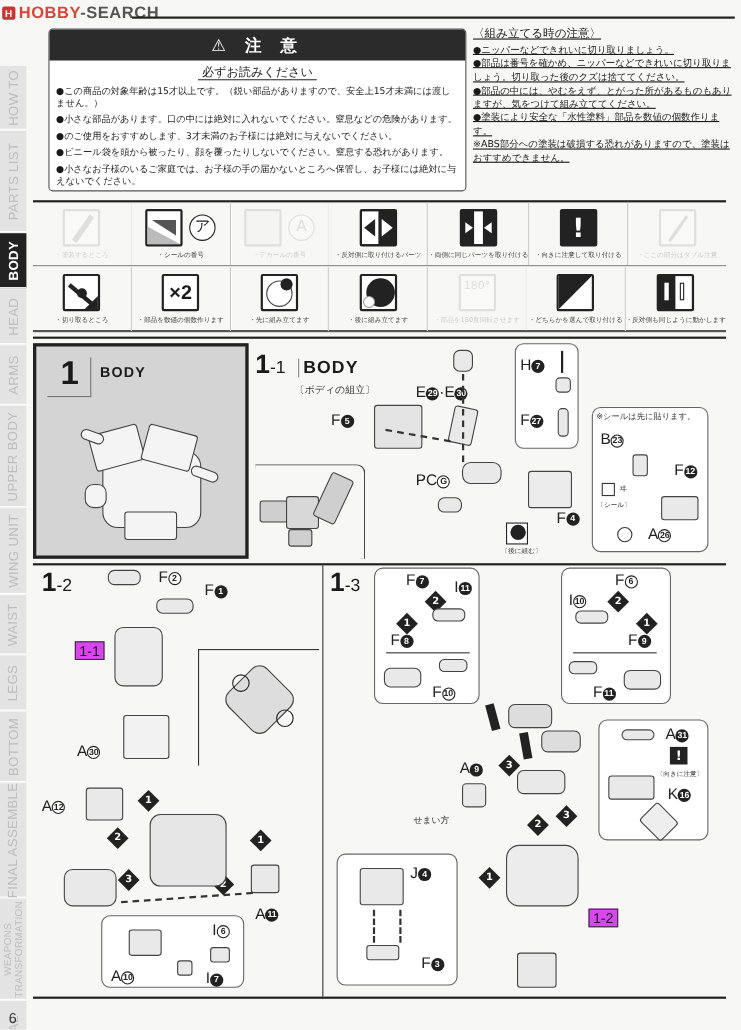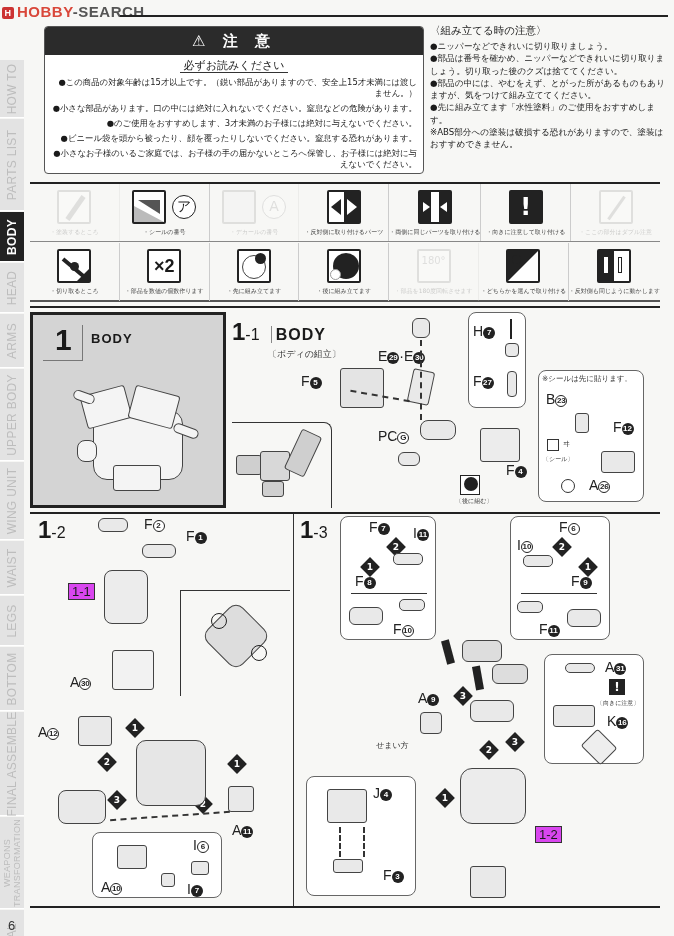--- a/index.html
+++ b/index.html
@@ -14,23 +14,23 @@
   .sidetabs { left: 0; top: 60px; width: 26px; height: 856px; }
   .stab { position:absolute; left:0; width:24px; background:#e3e3e3; color:#bdbdbd; border-bottom:1px solid #fff; display:flex; align-items:center; justify-content:center; }
   .stab span { transform: rotate(-90deg); white-space: nowrap; font-family:"Liberation Sans", sans-serif; font-size: 12px; letter-spacing: 0.3px; }
   .stab.active { background:#222; color:#fff; font-weight:bold; }
   .stab.two span { font-size: 9px; line-height: 10px; text-align:center; }
   
   .caution { left: 44px; top: 26px; width: 380px; height: 148px; border: 1px solid #555; border-radius: 4px; background:#fff; }
   .caution .bar { height: 28px; background: #2b2b2b; color:#fff; text-align:center; font-size: 15px; line-height: 28px; font-weight:bold; border-radius: 3px 3px 0 0; letter-spacing: 6px;}
   .caution .sub { text-align:center; font-size: 11px; margin: 3px 0 4px; }
   .caution .sub span { border-bottom: 1px solid #333; padding: 0 4px; }
-  .caution ul { list-style:none; padding: 0 6px; text-align: right; }
+  .caution ul { list-style:none; padding: 0 6px; }
   .caution li { font-size: 8.4px; line-height: 11px; margin-bottom: 4px; }
-  .notes { left: 430px; top: 24px; width: 238px; }
+  .notes { left: 430px; top: 24px; width: 238px; text-decoration: underline; }
   .notes h4 { font-weight: normal; font-size: 10.5px; margin-bottom: 2px; }
   .notes p { font-size: 8.6px; line-height: 12.3px; }
   
   .legend { left: 30px; top: 182px; width: 630px; height: 120px; border-top: 2px solid #222; border-bottom: 2px solid #555; }
   .legend .row { position:absolute; left:0; width:630px; height:58px; display:flex; }
   .legend .row.r1 { top:0; border-bottom:1px solid #888; }
   .legend .row.r2 { top:59px; }
   .cell { flex:1; border-right: 1px solid #ccc; position: relative; display:flex; flex-direction:column; align-items:center; justify-content:flex-start; padding-top:6px; }
   .cell:last-child { border-right: none; }
   .cell .cap { font-size: 6px; color:#444; margin-top: 4px; white-space:nowrap; }
@@ -115,21 +115,21 @@
     <li>●ビニール袋を頭から被ったり、顔を覆ったりしないでください。窒息する恐れがあります。</li>
     <li>●小さなお子様のいるご家庭では、お子様の手の届かないところへ保管し、お子様には絶対に与えないでください。</li>
   </ul>
 </div>
 
 <div class="abs notes">
   <h4>〈組み立てる時の注意〉</h4>
   <p>●ニッパーなどできれいに切り取りましょう。</p>
   <p>●部品は番号を確かめ、ニッパーなどできれいに切り取りましょう。切り取った後のクズは捨ててください。</p>
   <p>●部品の中には、やむをえず、とがった所があるものもありますが、気をつけて組み立ててください。</p>
-  <p>●先に組み立てます「水性塗料」のご使用をおすすめします。</p>
+  <p>●塗装により安全な「水性塗料」部品を数値の個数作ります。</p>
   <p>※ABS部分への塗装は破損する恐れがありますので、塗装はおすすめできません。</p>
 </div>
 
 <div class="abs legend">
   <div class="row r1">
     <div class="cell faded">
       <div class="ico" style="border-color:#999">
           <div style="position:absolute;left:14px;top:2px;width:5px;height:28px;background:#999;transform:rotate(35deg)"></div>
         </div>
       <div class="cap">・塗装するところ</div>

